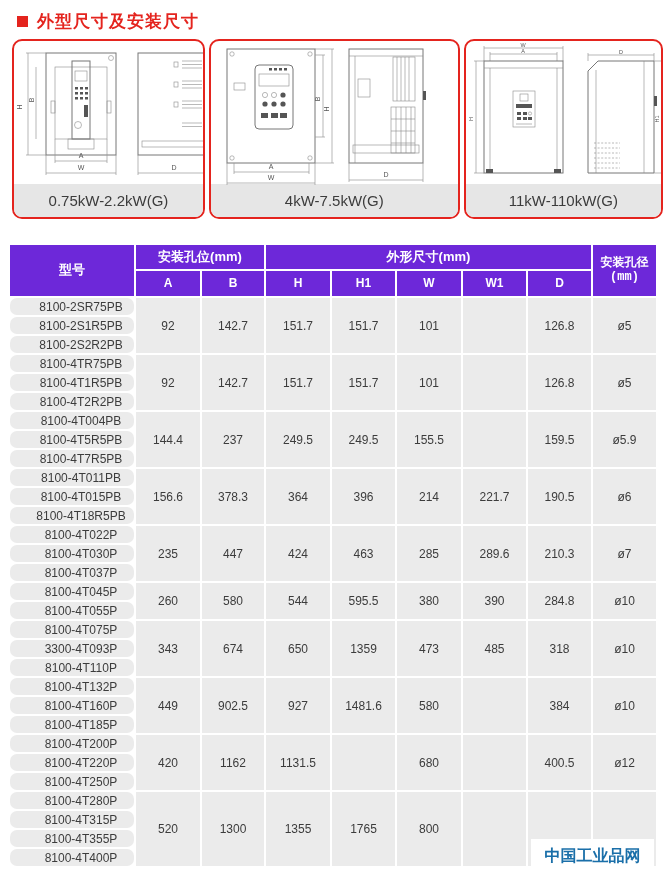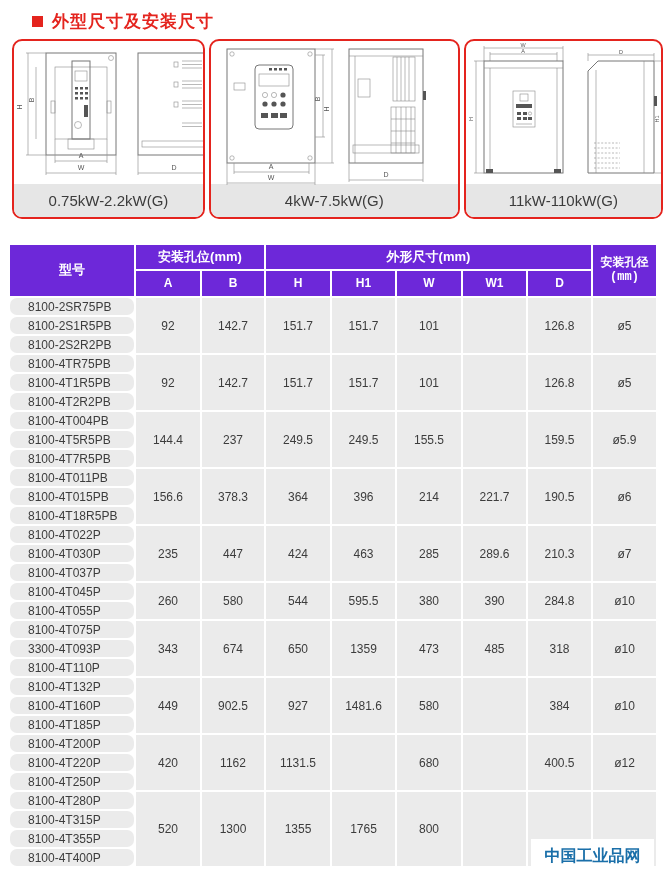--- a/index.html
+++ b/index.html
@@ -1,20 +1,20 @@
 <!DOCTYPE html>
 <html><head>
 <meta charset="utf-8">
 <style>
   html,body{margin:0;padding:0;background:#fff;}
   body{width:666px;height:885px;position:relative;overflow:hidden;
        font-family:"Liberation Sans","DejaVu Sans",sans-serif;-webkit-font-smoothing:antialiased;}
 
   
-  .title-row{display:flex;align-items:center;padding:9px 0 4px 32px;height:24px;}
+  .title-row{display:flex;align-items:center;padding:9px 0 4px 17px;height:24px;}
   .title-sq{width:11px;height:11px;background:#e4241e;margin-right:9px;flex:0 0 auto;}
   .title-txt{color:#e4241e;font-size:17px;font-weight:bold;letter-spacing:1px;}
 
   
   .panels{display:flex;gap:4px;padding:2px 3px 0 12px;height:182px;box-sizing:border-box;}
   .panel{border:2px solid #e4241e;border-radius:10px;box-sizing:border-box;
          display:flex;flex-direction:column;overflow:hidden;background:#fff;}
   .panel.p1{width:212px;} .panel.p2{width:276px;} .panel.p3{width:219px;}
   .panel-art{flex:1;position:relative;}
   .panel-art svg{position:absolute;left:0;top:0;}
@@ -30,21 +30,21 @@
 
   
   .table-wrap{margin:24px 8px 0 8px;}
   table.spec{border-collapse:separate;border-spacing:2px;width:650px;table-layout:fixed;background:#fff;}
   table.spec th{background:#6d28d9;color:#fff;font-weight:bold;font-size:13px;padding:0;line-height:1.15;}
   table.spec th.sub{font-size:12px;height:25px;}
   table.spec th.top{height:24px;}
   table.spec th.twoline{font-size:12px;font-family:Liberation Mono, monospace;}
   table.spec td{background:#ebebeb;color:#3c3c3c;font-size:12px;text-align:center;
                 height:17px;padding:0;overflow:hidden;white-space:nowrap;}
-  table.spec td.model{text-align:left;padding-left:18px;border-radius:7px;}
+  table.spec td.model{text-align:center;padding-left:18px;border-radius:7px;}
 
   
   .watermark{position:absolute;left:531px;top:839px;width:123px;height:34px;background:#fff;
              display:flex;align-items:center;justify-content:center;color:#1a6fa9;
              font-weight:bold;font-size:16px;letter-spacing:0;line-height:1;}
 </style>
 </head>
 <body>
 
 <div class="title-row">

